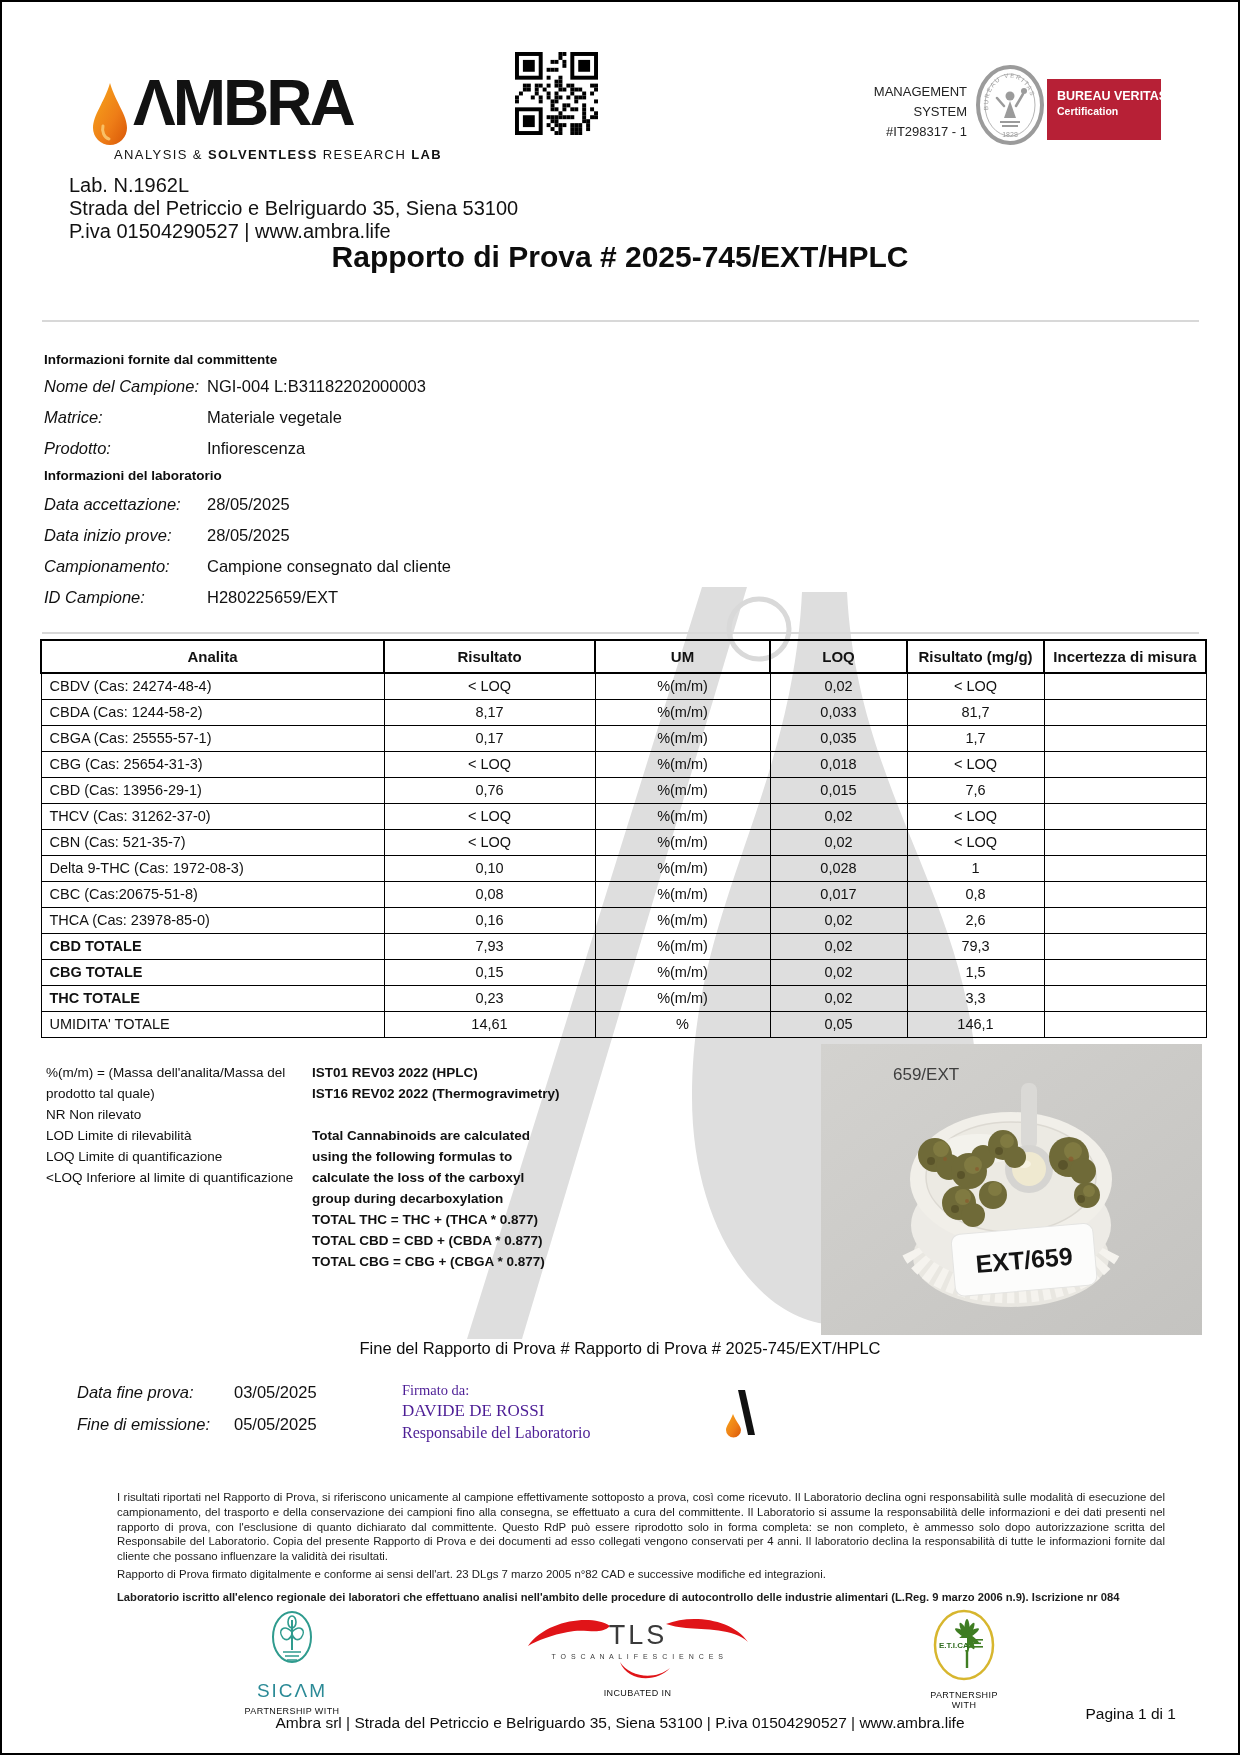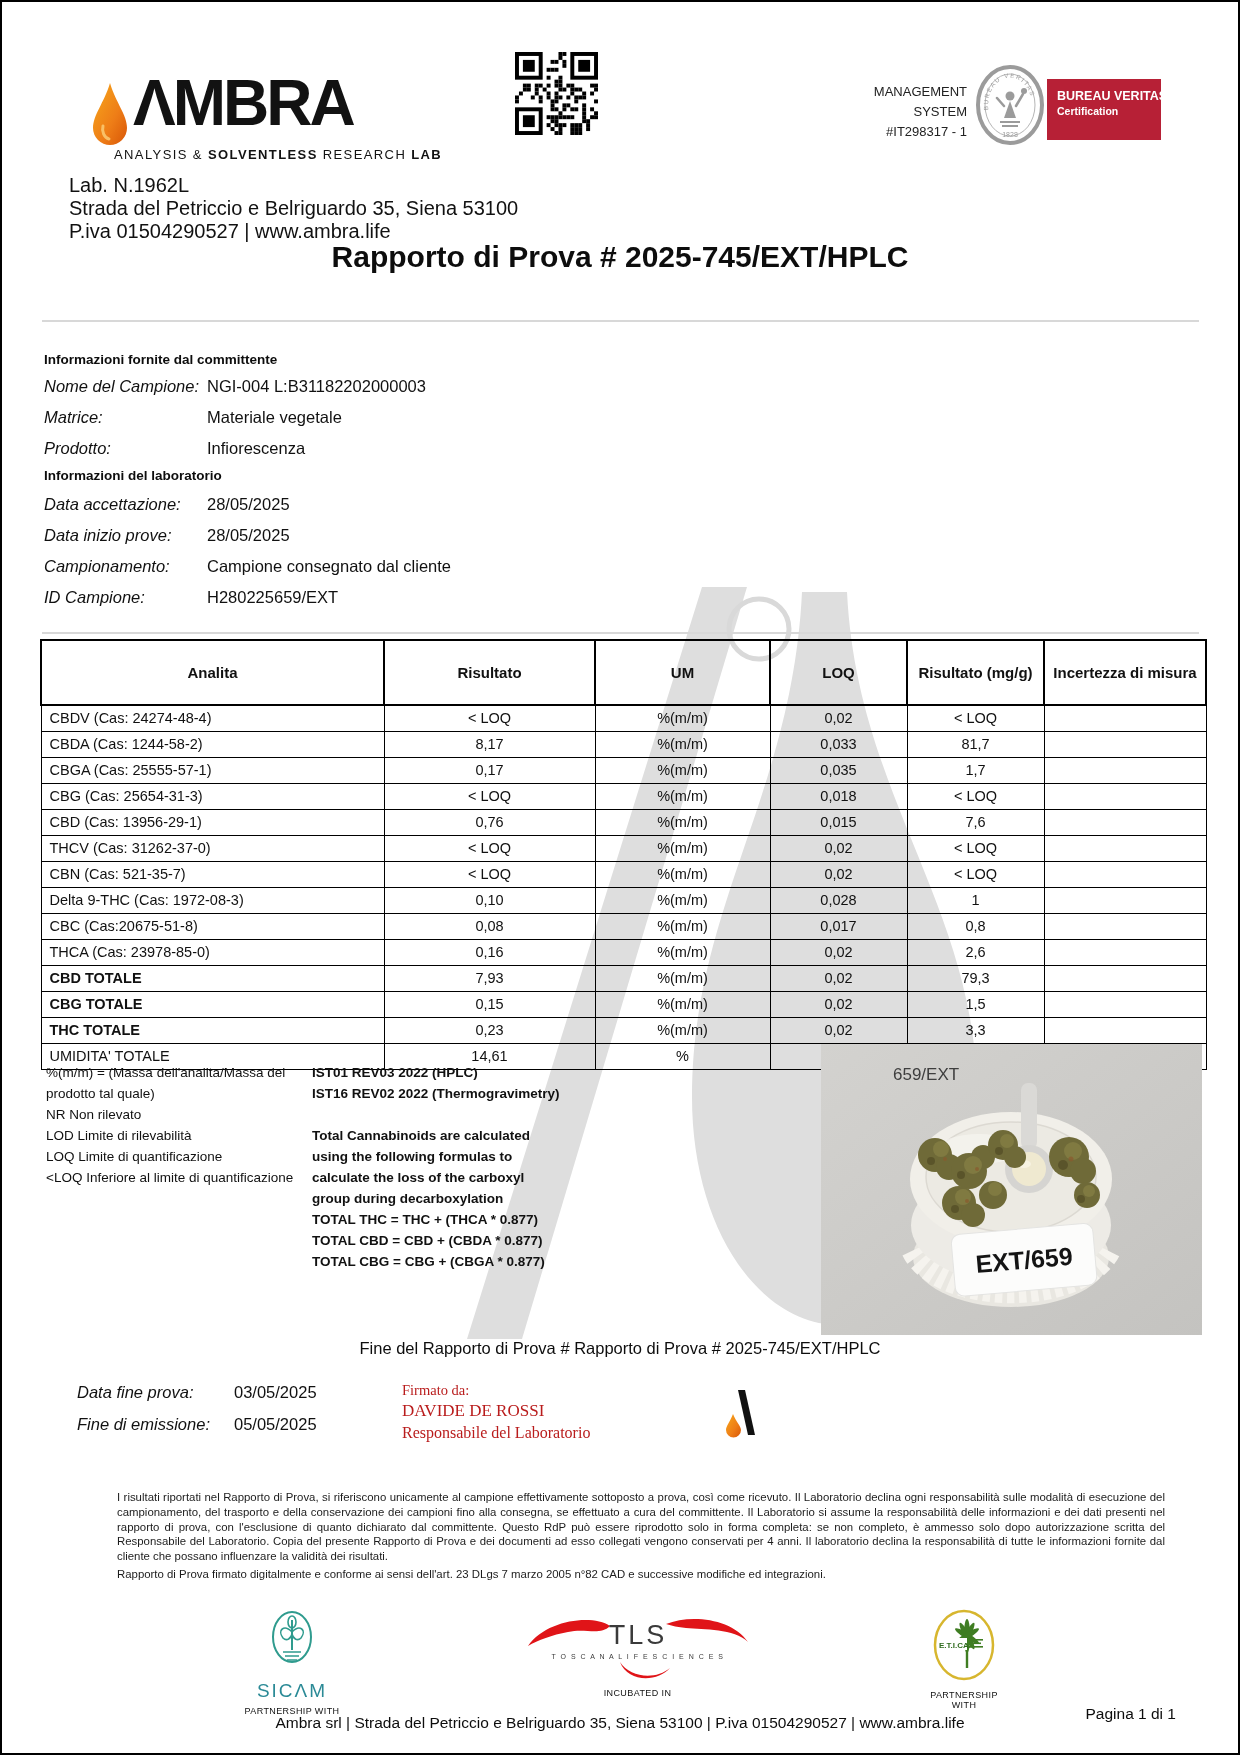--- a/index.html
+++ b/index.html
@@ -28,33 +28,33 @@
   .sec-h{position:absolute;left:42px;font-size:13.5px;font-weight:bold;color:#0d0d0d;}
   .pairs{position:absolute;left:42px;z-index:3;}
   .pair-row{margin-bottom:6px;font-size:16.5px;line-height:25px;white-space:nowrap;}
   .pair-label{display:inline-block;width:163px;font-style:italic;}
   .sign-dates .pair-label{width:157px;}
   .sign-dates .pair-row{margin-bottom:7px;font-size:16.5px;}
   
   .watermark{position:absolute;left:440px;top:575px;z-index:0;}
   
   table.results{position:absolute;left:38px;top:637px;width:1165px;border-collapse:collapse;table-layout:fixed;z-index:2;background:transparent;}
-  .results th{border:2px solid #000;font-size:15px;font-weight:bold;padding:23px 4px;text-align:center;background:transparent;}
+  .results th{border:2px solid #000;font-size:15px;font-weight:bold;padding:7px 4px;text-align:center;background:transparent;}
   .results td{border:1.5px solid #000;font-size:14.5px;padding:4px 4px;text-align:center;line-height:17px;background:transparent;}
   .results td:first-child{text-align:left;padding-left:8px;}
   .results td.bold{font-weight:bold;}
   
   .notes-left{position:absolute;left:44px;top:1060px;width:272px;font-size:13.5px;line-height:21px;z-index:2;}
   .notes-right{position:absolute;left:310px;top:1060px;width:255px;font-size:13.5px;line-height:21px;font-weight:bold;z-index:2;}
   
   .photo{position:absolute;left:819px;top:1042px;width:381px;height:291px;z-index:2;}
   
   .end-line{position:absolute;left:0;top:1337px;width:100%;text-align:center;font-size:16.5px;color:#0d0d0d;}
   .sign-dates{position:absolute;left:75px;top:1378px;}
-  .firmato{position:absolute;left:400px;top:1378px;font-family:"Liberation Serif",serif;color:#b91c1c;}
+  .firmato{position:absolute;left:400px;top:1378px;font-family:"Liberation Serif",serif;color:#4c1d95;}
   .firmato .f1{font-size:14.5px;line-height:20px;}
   .firmato .f2{font-size:17px;line-height:22px;}
   .firmato .f3{font-size:16px;line-height:21px;}
   .mini-logo{position:absolute;left:720px;top:1386px;}
   
   .disclaimer{position:absolute;left:115px;top:1488px;width:1048px;color:#1c1c1c;z-index:2;}
   .disc-p1{font-size:11.4px;line-height:14.8px;text-align:justify;}
   .disc-p2{font-size:11.4px;line-height:14.8px;margin-top:3px;}
   .disc-p3{font-size:11.2px;line-height:14px;margin-top:8px;font-weight:bold;}
   
@@ -501,20 +501,21 @@
   </div>
 
   <svg class="mini-logo" width="40" height="50" viewBox="0 0 40 50">
     <polygon points="16,2 23,2 33,47 26,47" fill="#111"></polygon>
     <path d="M11,26 C8,34 4,38 4,42 a7.5,7.5 0 0 0 15,0 C19,38 14,34 11,26 Z" fill="url(#dropg)"></path>
   </svg>
 
   <div class="disclaimer">
     <div class="disc-p1">I risultati riportati nel Rapporto di Prova, si riferiscono unicamente al campione effettivamente sottoposto a prova, così come ricevuto. Il Laboratorio declina ogni responsabilità sulle modalità di esecuzione del campionamento, del trasporto e della conservazione dei campioni fino alla consegna, se effettuato a cura del committente. Il Laboratorio si assume la responsabilità delle informazioni e dei dati presenti nel rapporto di prova, con l'esclusione di quanto dichiarato dal committente. Questo RdP può essere riprodotto solo in forma completa: se non completo, è ammesso solo dopo autorizzazione scritta del Responsabile del Laboratorio. Copia del presente Rapporto di Prova e dei documenti ad esso collegati vengono conservati per 4 anni. Il laboratorio declina la responsabilità di tutte le informazioni fornite dal cliente che possano influenzare la validità dei risultati.</div>
     <div class="disc-p2">Rapporto di Prova firmato digitalmente e conforme ai sensi dell'art. 23 DLgs 7 marzo 2005 n°82 CAD e successive modifiche ed integrazioni.</div>
+    <div class="disc-p3">Laboratorio iscritto all'elenco regionale dei laboratori che effettuano analisi nell'ambito delle procedure di autocontrollo delle industrie alimentari (L.Reg. 9 marzo 2006 n.9). Iscrizione nr 084</div>
   </div>
 
   <div class="partner" style="left:235px;top:1608px;width:110px;">
     <svg width="58" height="56" viewBox="0 0 58 56">
       <ellipse cx="29" cy="27" rx="19" ry="25" fill="none" stroke="#2f9b8e" stroke-width="2"></ellipse>
       <path d="M29,10 V40" stroke="#2f9b8e" stroke-width="2"></path>
       <path d="M29,22 C21,14 14,20 20,28 C24,32 28,28 29,24" fill="none" stroke="#2f9b8e" stroke-width="1.6"></path>
       <path d="M29,22 C37,14 44,20 38,28 C34,32 30,28 29,24" fill="none" stroke="#2f9b8e" stroke-width="1.6"></path>
       <ellipse cx="29" cy="12" rx="4" ry="6" fill="none" stroke="#2f9b8e" stroke-width="1.6"></ellipse>
       <path d="M20,42 h18 M22,46 h14 M24,50 h10" stroke="#2f9b8e" stroke-width="1.6"></path>

